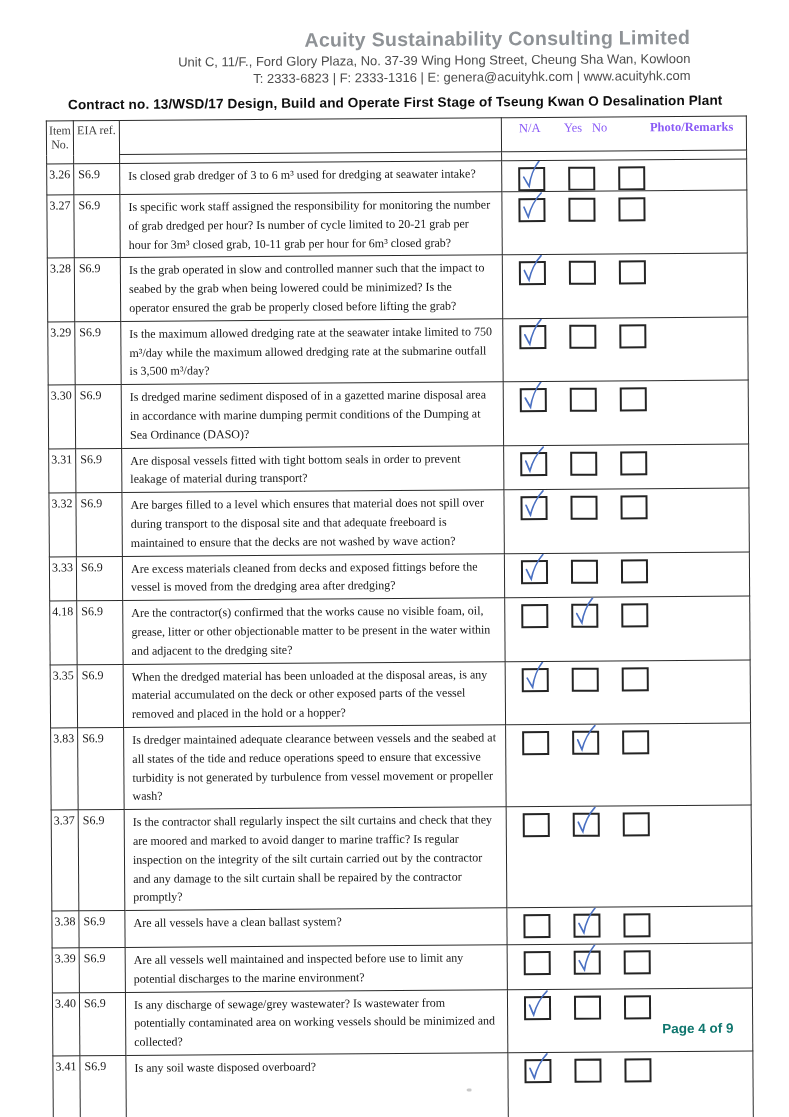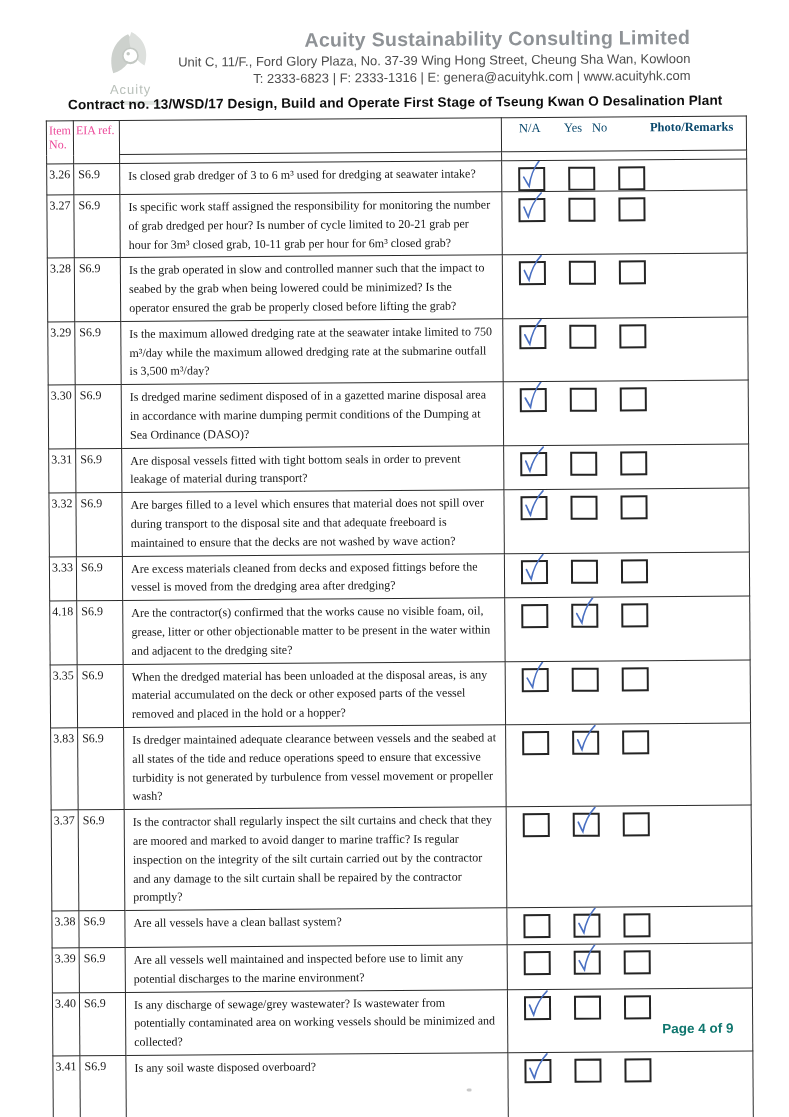--- a/index.html
+++ b/index.html
@@ -19,54 +19,43 @@
 
   .doc-title{position:absolute;left:0;top:95px;width:100%;text-align:center;
     font-family:"Liberation Sans",sans-serif;font-weight:bold;font-size:13.6px;color:#0e0e0e;letter-spacing:.1px;}
 
   
   table.checklist{position:absolute;left:45px;top:118px;width:700px;border-collapse:collapse;table-layout:fixed;}
   table.checklist td{border:1.5px solid #2b2b2b;vertical-align:top;overflow:hidden;}
   .c-item{width:27px;} .c-eia{width:46px;} .c-q{width:382px;} .c-ans{width:245px;}
   thead tr.hrow1{height:34px;}
   thead tr.hrow2{height:9px;}
-  .hcell{font-size:12px;line-height:14px;padding:2px 2px;color:#ec4899;}
+  .hcell{font-size:12px;line-height:14px;padding:2px 2px;color:#404040;text-align:center;}
   .ansh{position:relative;}
-  .hl{position:absolute;top:3px;font-size:12.5px;color:#0c4a6e;white-space:nowrap;}
+  .hl{position:absolute;top:3px;font-size:12.5px;color:#8b5cf6;white-space:nowrap;}
   .hl-na{left:17px;} .hl-yes{left:62px;} .hl-no{left:90px;} .hl-photo{left:148px;font-weight:bold;}
 
   td.item-cell{font-size:12px;padding:3px 1px 2px 2px;color:#161616;}
   td.eia-cell{font-size:12px;padding:3px 2px 2px 4px;color:#161616;}
   td.q-cell{font-size:12px;line-height:18.8px;padding:3px 9px 3px 8px;color:#141414;}
   td.ans-cell{padding:0;}
   .boxes{display:block;padding:6px 0 0 16px;white-space:nowrap;}
   .box{position:relative;display:inline-block;width:23px;height:20px;border:2px solid #242424;background:#fff;vertical-align:top;}
   .box + .box{margin-left:23px;}
   .tick{position:absolute;left:-1px;top:-4px;overflow:visible;pointer-events:none;}
 
   .page-num{position:absolute;left:655px;top:1023px;font-family:"Liberation Sans",sans-serif;font-size:13.5px;font-weight:bold;color:#0f766e;}
   .speck{position:absolute;left:459px;top:1089px;width:5px;height:3px;background:#c9c9c9;border-radius:2px;}
 </style>
 </head>
 <body>
 
 <div class="page">
   <div class="content">
 
-    <div class="logo">
-      <svg width="66" height="54" viewBox="0 0 60 50">
-        <path d="M28 4 C15 10 9 24 14 40 C25 37 33 27 34 13 Z" fill="#cdd1cd"></path>
-        <path d="M31 2 C41 7 48 18 43 33 C34 28 29 18 29 8 Z" fill="#dde0dd"></path>
-        <circle cx="30" cy="24" r="7" fill="#ffffff" stroke="#c3c8c3" stroke-width="1.5"></circle>
-        <circle cx="28" cy="22" r="1.6" fill="#c3c8c3"></circle>
-        <path d="M26 29 C29 31 32 31 35 28" fill="none" stroke="#c3c8c3" stroke-width="1.2"></path>
-      </svg>
-      <div class="logo-word">Acuity</div>
-      <div class="logo-tagline"></div>
-    </div>
 
     <div class="head-block">
       <div class="company">Acuity Sustainability Consulting Limited</div>
       <div class="address">Unit C, 11/F., Ford Glory Plaza, No. 37-39 Wing Hong Street, Cheung Sha Wan, Kowloon</div>
       <div class="contact">T: 2333-6823  |  F: 2333-1316  |  E: genera@acuityhk.com  |  www.acuityhk.com</div>
     </div>
 
     <div class="doc-title">Contract no.  13/WSD/17 Design, Build and Operate First Stage of Tseung Kwan O Desalination Plant</div>
 
     <table class="checklist">

